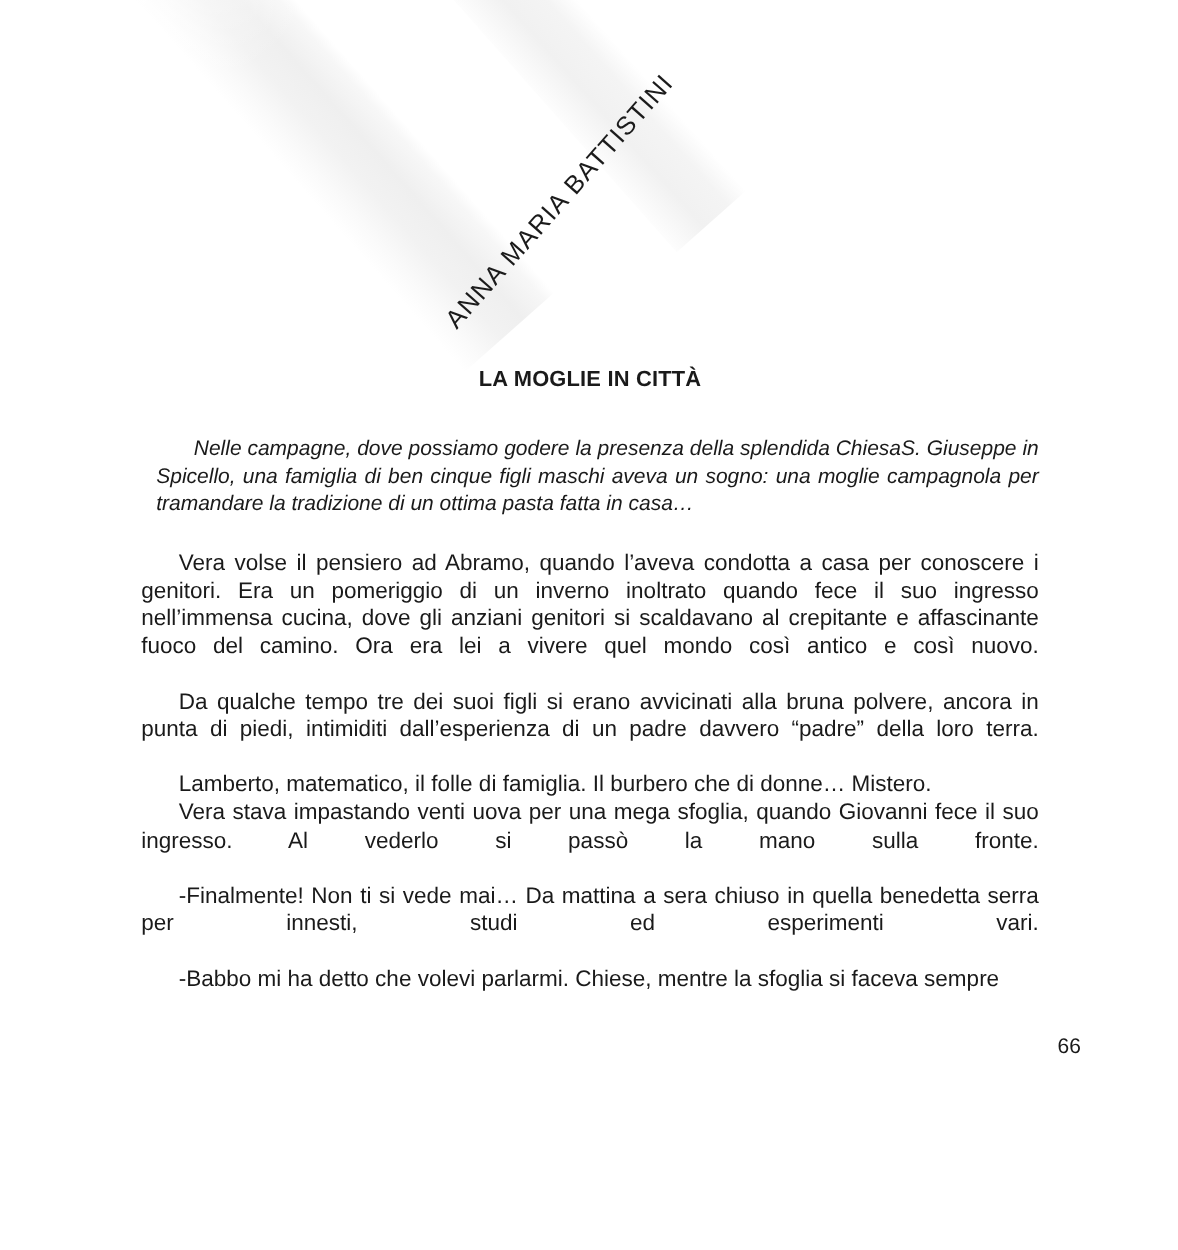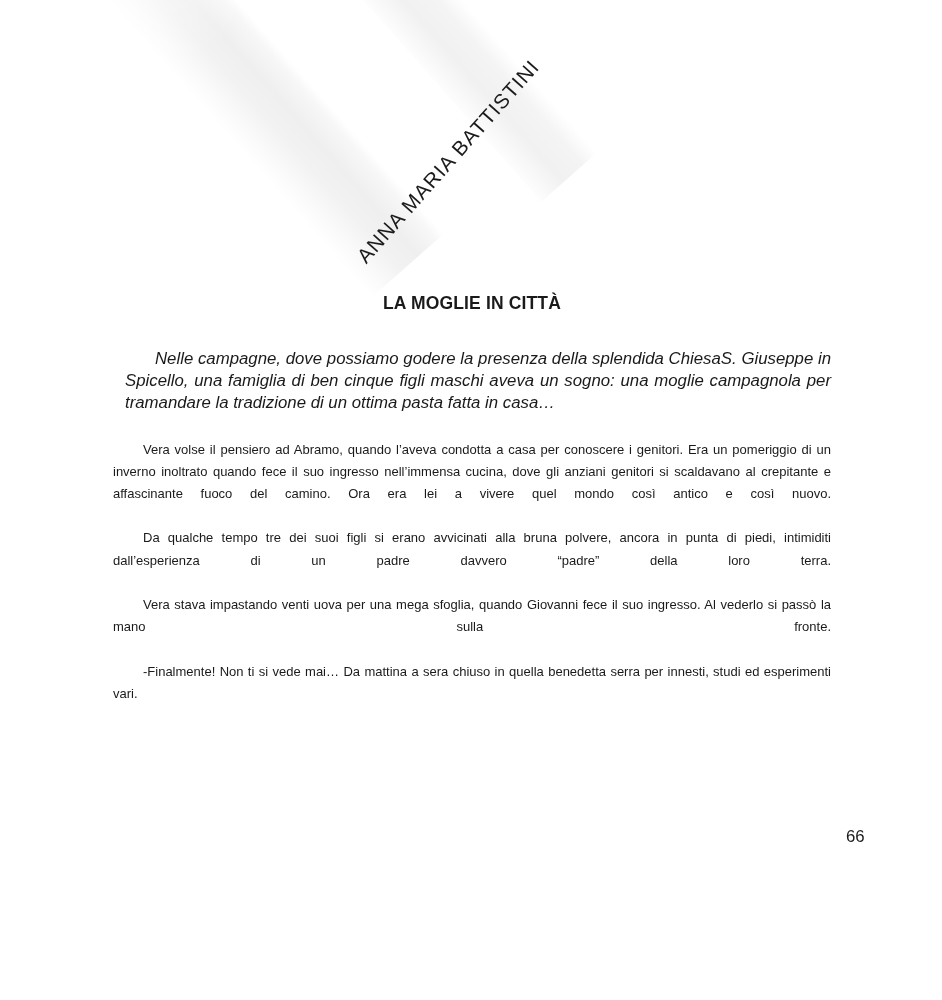--- a/index.html
+++ b/index.html
@@ -105,21 +105,21 @@
   .lead {
     font-size: 16.8px;
     font-style: italic;
     line-height: 22.2px;
     text-align: justify;
     text-indent: 30px;
     margin: 0 0 24px 12px;
   }
 
   .body-para {
-    font-size: 13px;
+    font-size: 18px;
     line-height: 22.2px;
     text-align: justify;
     text-indent: 30px;
     margin: 0;
   }
 
   
   .body-para::after {
     content: "";
     display: inline-block;
@@ -151,24 +151,26 @@
 
     <h1 id="story-title">LA MOGLIE IN CITTÀ</h1>
 
     <p class="lead no-justify-tail">Nelle campagne, dove possiamo godere la presenza della splendida ChiesaS. Giuseppe in Spicello, una famiglia di ben cinque figli maschi  aveva un sogno: una moglie campagnola per tramandare la tradizione di un ottima pasta fatta in casa…</p>
 
     <p class="body-para">Vera volse il pensiero ad Abramo, quando l’aveva condotta a casa per conoscere i genitori. Era un pomeriggio di un inverno inoltrato quando fece il suo ingresso nell’immensa cucina, dove gli anziani genitori si scaldavano al crepitante e affascinante fuoco del camino.  Ora era lei a vivere quel mondo così antico e così nuovo.</p>
 
     <p class="body-para">Da qualche tempo tre dei suoi figli si erano avvicinati alla bruna polvere, ancora in punta di piedi, intimiditi dall’esperienza di un padre davvero “padre” della loro terra.</p>
 
 
+    <p class="body-para no-justify-tail">Lamberto, matematico, il folle di famiglia. Il burbero che di donne… Mistero.</p>
 
 
     <p class="body-para">Vera stava impastando venti uova per una mega sfoglia, quando Giovanni fece il suo ingresso. Al vederlo si passò la mano sulla fronte.</p>
 
     <p class="body-para">-Finalmente! Non ti si vede mai… Da mattina a sera chiuso in quella benedetta serra per innesti, studi ed esperimenti vari.</p>
 
+    <p class="body-para no-justify-tail">-Babbo mi ha detto che volevi parlarmi. Chiese, mentre la sfoglia si faceva sempre</p>
 
   </div>
 
   <div id="folio">66</div>
 
 </div>
 
 </body></html>

